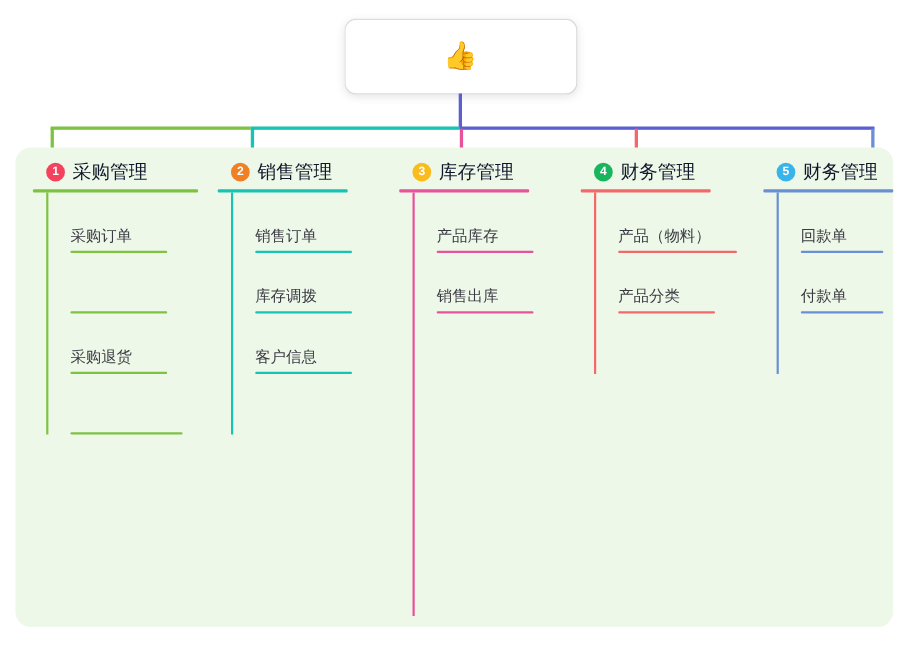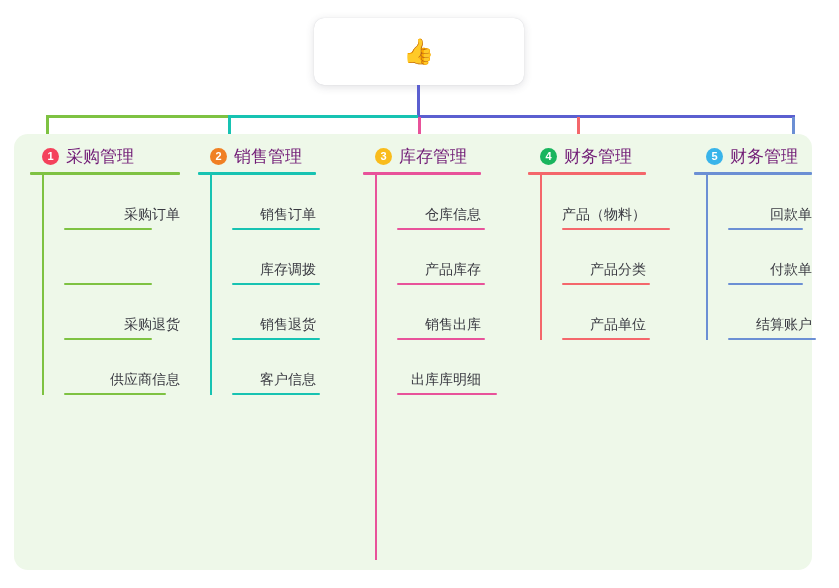--- a/index.html
+++ b/index.html
@@ -101,33 +101,32 @@
     border-radius: 50%;
     color: #ffffff;
     font-size: 11px;
     line-height: 17px;
     text-align: center;
     font-weight: bold;
     flex: none;
   }
   .col-title {
     font-size: 17px;
-    color: #701a75;
+    color: #0f172a;
     white-space: nowrap;
   }
   .col-rule {
     margin-top: 5px;
     height: 3px;
     border-radius: 1px;
   }
   .col-body {
     position: relative;
     margin-left: 12px;
     padding-left: 0;
-    text-align: right;
   }
   .stem {
     position: absolute;
     left: 0;
     top: 0;
     width: 2px;
   }
   .leaf {
     position: relative;
     height: 55px;
@@ -186,21 +185,20 @@
             <div class="leaf-rule" style="background: rgb(126, 194, 66); width: 88px;"></div>
           </div>
           <div class="leaf">
             <div class="leaf-rule" style="background: rgb(126, 194, 66); width: 88px;"></div>
           </div>
           <div class="leaf">
             <div class="leaf-label">采购退货</div>
             <div class="leaf-rule" style="background: rgb(126, 194, 66); width: 88px;"></div>
           </div>
           <div class="leaf">
-            <div class="leaf-label">供应商信息</div>
             <div class="leaf-rule" style="background: rgb(126, 194, 66); width: 102px;"></div>
           </div>
         </div>
       </div>
       <div class="col" style="left: 198px; width: 118px;">
         <div class="col-head">
           <span class="badge" style="background: rgb(240, 128, 36);">2</span>
           <span class="col-title">销售管理</span>
         </div>
         <div class="col-rule" style="background: rgb(23, 195, 178);"></div>
@@ -208,94 +206,74 @@
           <div class="stem" style="background: rgb(23, 195, 178); height: 220px;"></div>
           <div class="leaf">
             <div class="leaf-label">销售订单</div>
             <div class="leaf-rule" style="background: rgb(23, 195, 178); width: 88px;"></div>
           </div>
           <div class="leaf">
             <div class="leaf-label">库存调拨</div>
             <div class="leaf-rule" style="background: rgb(23, 195, 178); width: 88px;"></div>
           </div>
           <div class="leaf">
-            <div class="leaf-label">销售退货</div>
-            <div class="leaf-rule" style="background: rgb(23, 195, 178); width: 88px;"></div>
-          </div>
-          <div class="leaf">
             <div class="leaf-label">客户信息</div>
             <div class="leaf-rule" style="background: rgb(23, 195, 178); width: 88px;"></div>
           </div>
         </div>
       </div>
       <div class="col" style="left: 363px; width: 118px;">
         <div class="col-head">
           <span class="badge" style="background: rgb(249, 188, 28);">3</span>
           <span class="col-title">库存管理</span>
         </div>
         <div class="col-rule" style="background: rgb(232, 82, 154);"></div>
         <div class="col-body">
           <div class="stem" style="background: rgb(232, 82, 154); height: 385px;"></div>
           <div class="leaf">
-            <div class="leaf-label">仓库信息</div>
-            <div class="leaf-rule" style="background: rgb(232, 82, 154); width: 88px;"></div>
-          </div>
-          <div class="leaf">
             <div class="leaf-label">产品库存</div>
             <div class="leaf-rule" style="background: rgb(232, 82, 154); width: 88px;"></div>
           </div>
           <div class="leaf">
             <div class="leaf-label">销售出库</div>
             <div class="leaf-rule" style="background: rgb(232, 82, 154); width: 88px;"></div>
           </div>
-          <div class="leaf">
-            <div class="leaf-label">出库库明细</div>
-            <div class="leaf-rule" style="background: rgb(232, 82, 154); width: 100px;"></div>
-          </div>
         </div>
       </div>
       <div class="col" style="left: 528px; width: 118px;">
         <div class="col-head">
           <span class="badge" style="background: rgb(25, 181, 94);">4</span>
           <span class="col-title">财务管理</span>
         </div>
         <div class="col-rule" style="background: rgb(244, 103, 107);"></div>
         <div class="col-body">
           <div class="stem" style="background: rgb(244, 103, 107); height: 165px;"></div>
           <div class="leaf">
             <div class="leaf-label">产品（物料）</div>
             <div class="leaf-rule" style="background: rgb(244, 103, 107); width: 108px;"></div>
           </div>
           <div class="leaf">
             <div class="leaf-label">产品分类</div>
             <div class="leaf-rule" style="background: rgb(244, 103, 107); width: 88px;"></div>
           </div>
-          <div class="leaf">
-            <div class="leaf-label">产品单位</div>
-            <div class="leaf-rule" style="background: rgb(244, 103, 107); width: 88px;"></div>
-          </div>
         </div>
       </div>
       <div class="col" style="left: 694px; width: 118px;">
         <div class="col-head">
           <span class="badge" style="background: rgb(57, 180, 234);">5</span>
           <span class="col-title">财务管理</span>
         </div>
         <div class="col-rule" style="background: rgb(107, 143, 212);"></div>
         <div class="col-body">
           <div class="stem" style="background: rgb(107, 143, 212); height: 165px;"></div>
           <div class="leaf">
             <div class="leaf-label">回款单</div>
             <div class="leaf-rule" style="background: rgb(107, 143, 212); width: 75px;"></div>
           </div>
           <div class="leaf">
             <div class="leaf-label">付款单</div>
             <div class="leaf-rule" style="background: rgb(107, 143, 212); width: 75px;"></div>
           </div>
-          <div class="leaf">
-            <div class="leaf-label">结算账户</div>
-            <div class="leaf-rule" style="background: rgb(107, 143, 212); width: 88px;"></div>
-          </div>
         </div>
       </div>
     </div>
 
 </div>
 
 </body></html>

